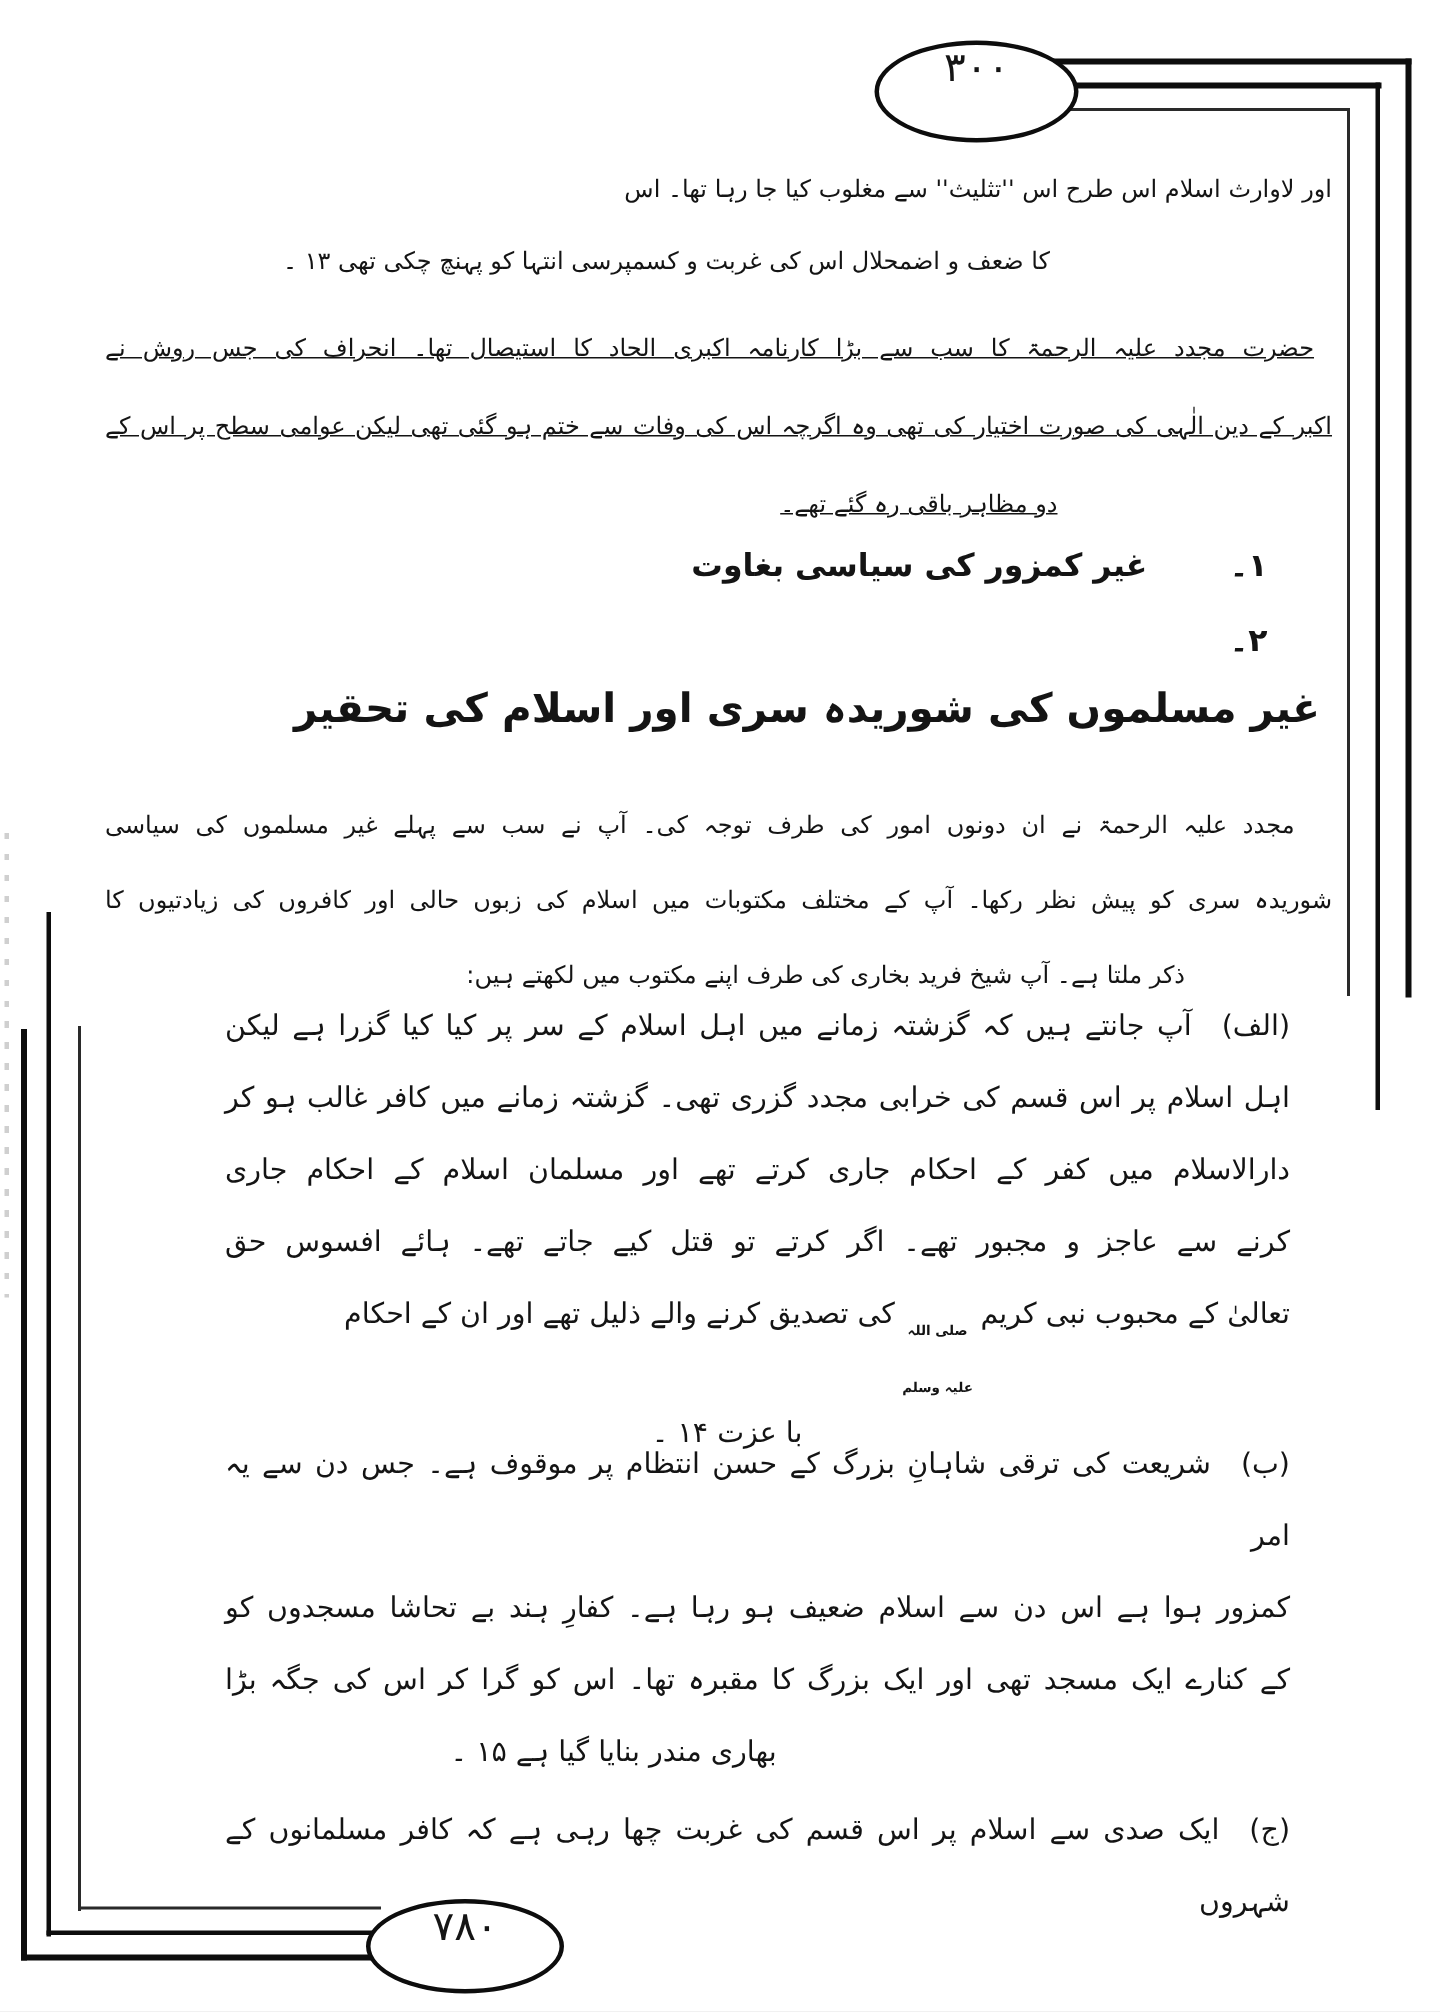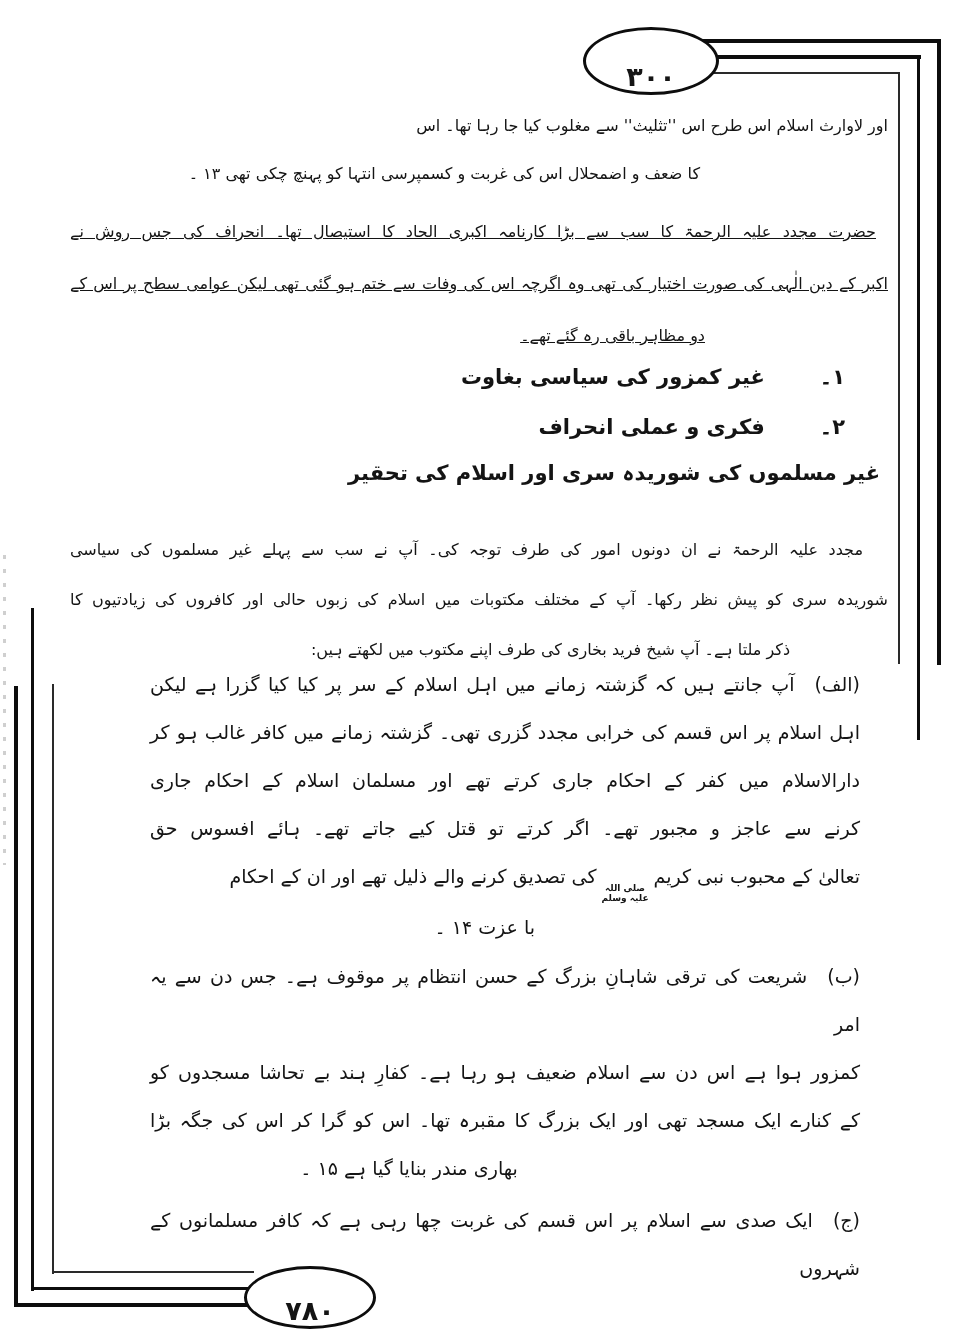--- a/index.html
+++ b/index.html
@@ -6,52 +6,53 @@
   .page{
     position:relative;width:960px;height:1341px;margin:0 auto;
     background:#ffffff;color:#141414;overflow:hidden;
     font-family:"DejaVu Sans",sans-serif;
   }
   
   .seg{position:absolute;background:#0d0d0d;}
   .seg.thin{background:#2a2a2a;}
   .oval{
     position:absolute;border:3px solid #0d0d0d;border-radius:50%;
-    background:#fff;display:flex;align-items:flex-end;justify-content:center;
-    z-index:5;font-weight:bold;
+    background:#fff;display:flex;align-items:flex-start;justify-content:center;
+    z-index:5;font-weight:normal;
   }
   .oval span{font-size:27px;letter-spacing:2px;direction:rtl;}
   .noise{
     position:absolute;left:3px;top:555px;width:3px;height:310px;opacity:.28;
     background:repeating-linear-gradient(#555 0 4px,transparent 4px 14px);
   }
   
   .block{position:absolute;direction:rtl;}
   .line{line-height:48px;text-align:right;white-space:nowrap;font-size:16px;}
   .just{text-align:justify;text-align-last:justify;white-space:normal;}
   .intro{left:70px;right:72px;top:102px;}
   .para1{left:70px;right:72px;top:206px;}
   .para1 .line{line-height:52px;text-decoration:underline;}
   .list{right:115px;top:352px;}
   .list-row{display:flex;direction:rtl;gap:55px;line-height:50px;
             font-size:21px;font-weight:bold;}
-  .heading{right:80px;top:450px;font-size:21px;font-weight:bold;line-height:46px;
+  .heading{right:80px;top:450px;font-size:27px;font-weight:bold;line-height:46px;
            white-space:nowrap;}
   .para2{left:70px;right:72px;top:525px;}
   .para2 .line{line-height:50px;}
   .quote{left:150px;right:100px;}
   .quote .line{font-size:19px;}
   .qA{top:660px;}
   .qB{top:952px;}
   .qC{top:1196px;}
   .qlabel{margin-left:20px;}
   .hon{
     display:inline-flex;flex-direction:column;align-items:center;
     font-size:9px;line-height:10px;margin:0 5px;vertical-align:-8px;
     font-weight:bold;
+    gap:28px;
   }
   .mr12{margin-right:12px;}  .mr25{margin-right:25px;}
   .mr188{margin-right:188px;}.mr183{margin-right:183px;}
   .mr98{margin-right:98px;}  .mr325{margin-right:325px;}
   .mr192{margin-right:192px;text-align:center;}
 </style>
 </head>
 <body>
 
 <div class="page">
@@ -90,21 +91,20 @@
     <div class="line mr183">دو مظاہر باقی رہ گئے تھے۔</div>
   </div>
 
   <div class="block list">
     <div class="list-row">
       <span>۱۔</span>
       <span>غیر کمزور کی سیاسی بغاوت</span>
     </div>
     <div class="list-row">
       <span>۲۔</span>
-      <span>فکری و عملی انحراف</span>
     </div>
   </div>
 
   <div class="block heading">غیر مسلموں کی شوریدہ سری اور اسلام کی تحقیر</div>
 
   <div class="block para2">
     <div class="line just mr25">مجدد علیہ الرحمۃ نے ان دونوں امور کی طرف توجہ کی۔ آپ نے سب سے پہلے غیر مسلموں کی سیاسی</div>
     <div class="line just">شوریدہ سری کو پیش نظر رکھا۔ آپ کے مختلف مکتوبات میں اسلام کی زبوں حالی اور کافروں کی زیادتیوں کا</div>
     <div class="line mr98">ذکر ملتا ہے۔ آپ شیخ فرید بخاری کی طرف اپنے مکتوب میں لکھتے ہیں:</div>
   </div>

